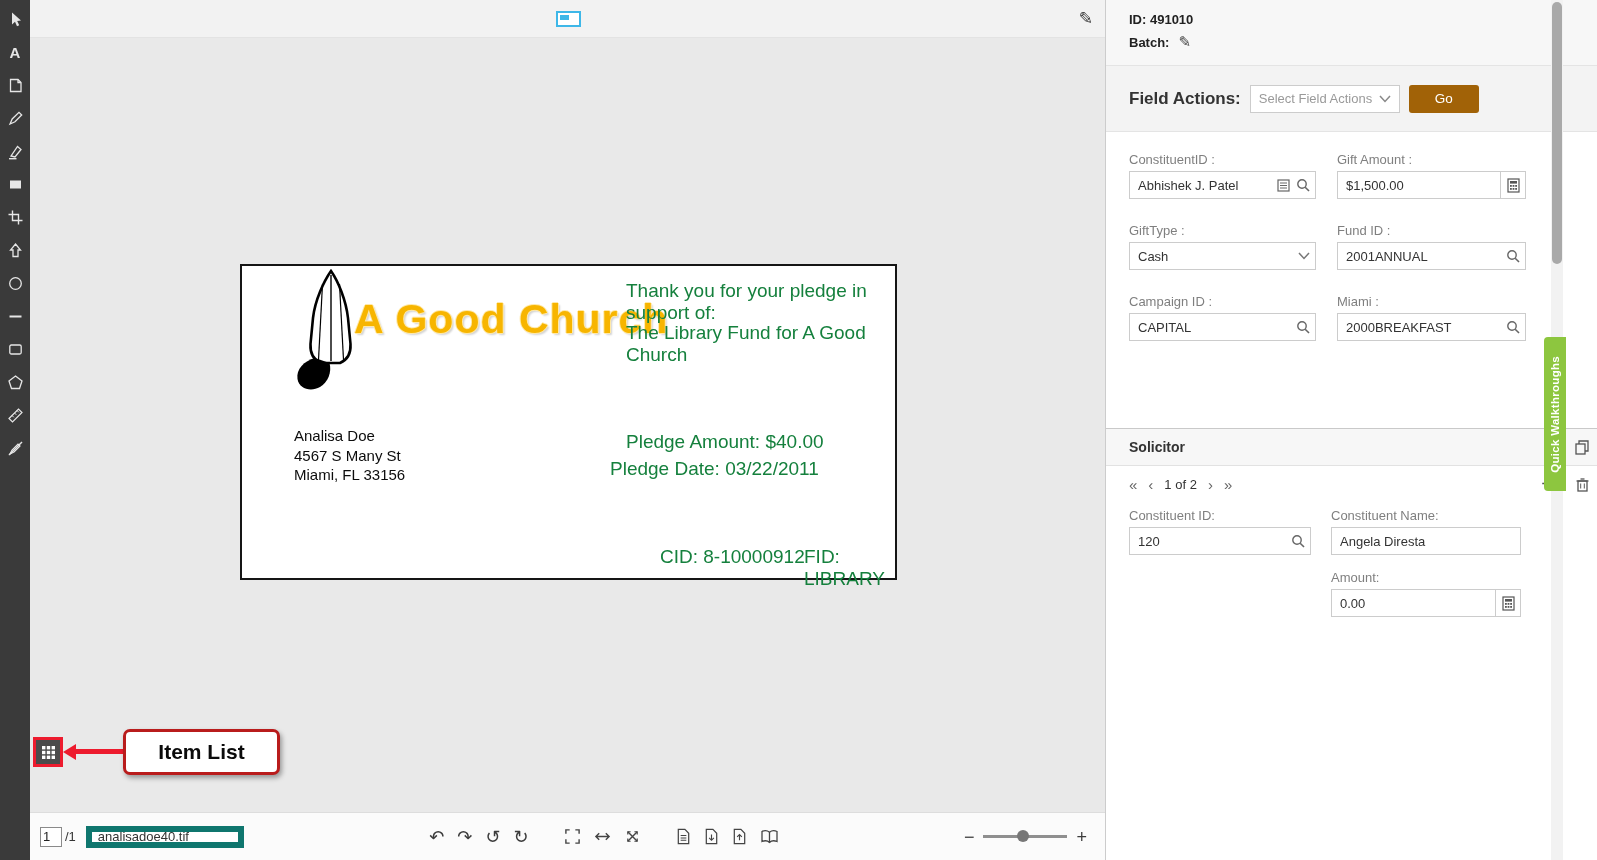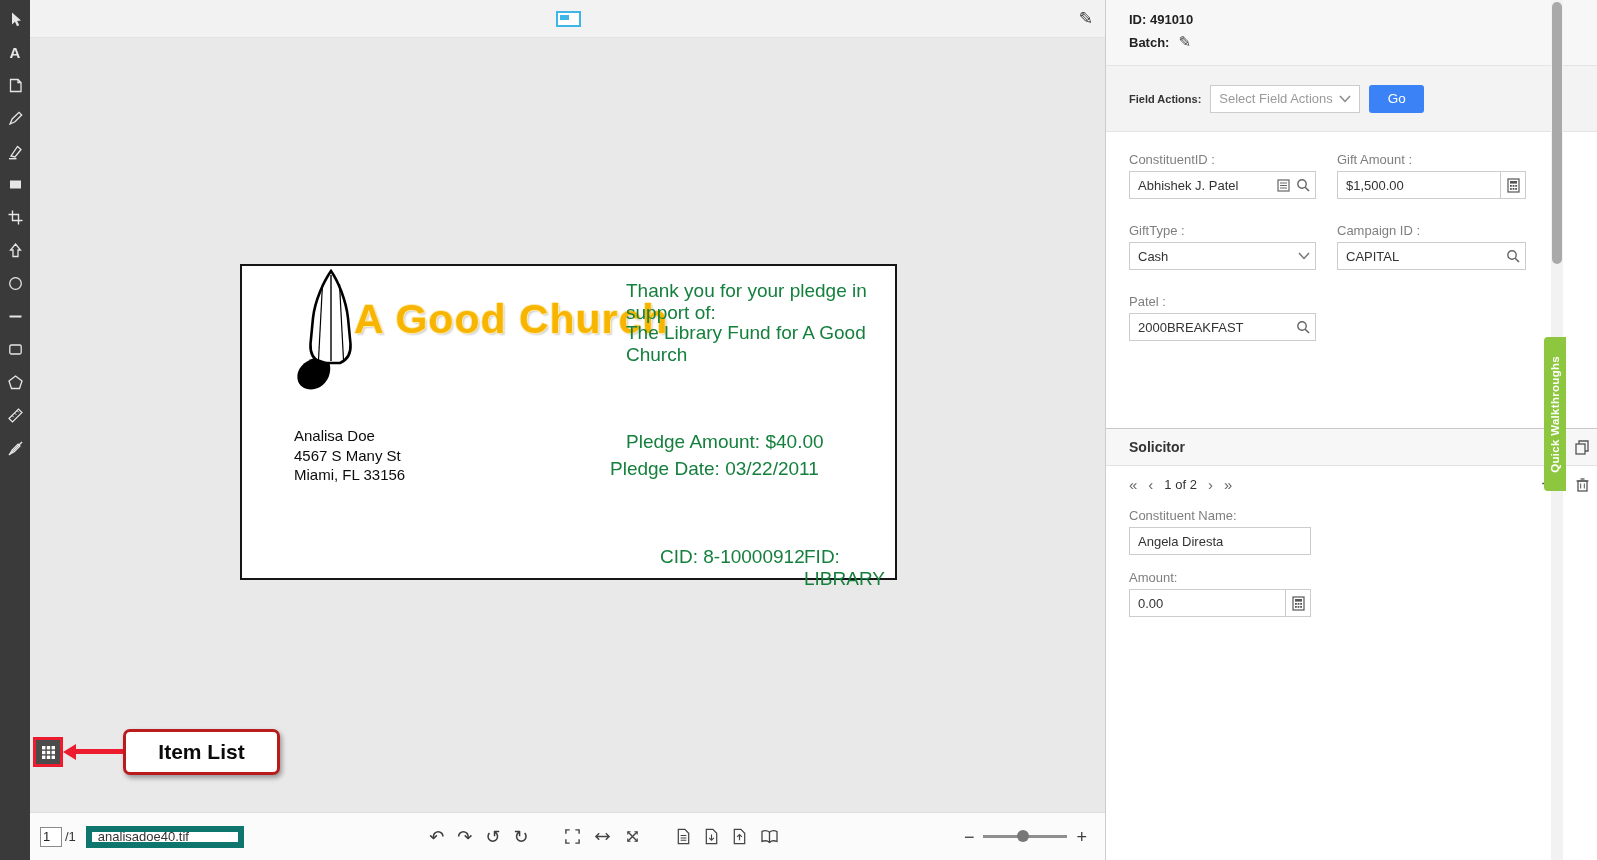--- a/index.html
+++ b/index.html
@@ -69,24 +69,24 @@
   
   .right-panel{position:absolute;right:0;top:0;bottom:0;width:492px;background:#fff;
     border-left:1px solid #ccc}
   .panel-header{height:66px;background:#f7f7f7;border-bottom:1px solid #e4e4e4;padding:12px 16px 0 23px}
   .record-id{font-size:13px;font-weight:bold;color:#222}
   .batch-row{margin-top:6px;font-size:13px;font-weight:bold;color:#222;display:flex;align-items:center;gap:9px}
   .batch-pencil{font-size:15px;color:#444;font-weight:normal;cursor:pointer}
 
   .field-actions{height:66px;background:#f3f3f3;border-bottom:1px solid #e4e4e4;
     display:flex;align-items:center;gap:9px;padding-left:23px}
-  .fa-label{font-size:11px;font-weight:bold;color:#333}
+  .fa-label{font-size:17px;font-weight:bold;color:#333}
   .fa-select{width:150px;height:28px;background:#fff;border:1px solid #ccc;display:flex;
     align-items:center;justify-content:space-between;padding:0 8px;color:#9a9a9a;font-size:13px;cursor:pointer}
-  .go-btn{width:55px;height:28px;background:#3b82f6;color:#fff;border:none;font-size:13.5px;
+  .go-btn{width:70px;height:28px;background:#a16207;color:#fff;border:none;font-size:13.5px;
     border-radius:3px;cursor:pointer;font-family:inherit}
 
   .fields-grid{height:296px;overflow:hidden;padding:20px 0 0 23px;background:#fff;
     display:grid;grid-template-columns:187px 189px;column-gap:21px;row-gap:24px;align-content:start}
   .field label{display:block;font-size:13px;color:#7f7f7f;margin-bottom:4px}
   .input-wrap{position:relative;height:28px}
   .input-wrap input{width:100%;height:28px;border:1px solid #ccc;padding:0 24px 0 8px;
     font-size:13px;color:#333;font-family:inherit;background:#fff}
   .input-wrap input::placeholder{color:#b0b0b0}
   .pr-40 input{padding-right:50px}
@@ -376,33 +376,45 @@
         <div class="input-wrap">
           <input value="Cash" style="">
           <span class="in-icons">
               <svg width="12" height="8" viewBox="0 0 12 8">
                 <polyline points="1,1 6,6.5 11,1" fill="none" stroke="#777" stroke-width="1.5"></polyline>
               </svg>
             </span>
         </div>
       </div>
       <div class="field">
+        <label>Fund ID :</label>
+        <div class="input-wrap">
+          <input value="2001ANNUAL" style="">
+          <span class="in-icons">
+              <svg width="14" height="14" viewBox="0 0 14 14">
+                <circle cx="6" cy="6" r="4.2" fill="none" stroke="#666" stroke-width="1.4"></circle>
+                <line x1="9.2" y1="9.2" x2="13" y2="13" stroke="#666" stroke-width="1.6"></line>
+              </svg>
+            </span>
+        </div>
+      </div>
+      <div class="field">
         <label>Campaign ID :</label>
         <div class="input-wrap">
           <input value="CAPITAL" style="">
           <span class="in-icons">
               <svg width="14" height="14" viewBox="0 0 14 14">
                 <circle cx="6" cy="6" r="4.2" fill="none" stroke="#666" stroke-width="1.4"></circle>
                 <line x1="9.2" y1="9.2" x2="13" y2="13" stroke="#666" stroke-width="1.6"></line>
               </svg>
             </span>
         </div>
       </div>
       <div class="field">
-        <label>Patel :</label>
+        <label>Miami :</label>
         <div class="input-wrap">
           <input value="2000BREAKFAST" style="">
           <span class="in-icons">
               <svg width="14" height="14" viewBox="0 0 14 14">
                 <circle cx="6" cy="6" r="4.2" fill="none" stroke="#666" stroke-width="1.4"></circle>
                 <line x1="9.2" y1="9.2" x2="13" y2="13" stroke="#666" stroke-width="1.6"></line>
               </svg>
             </span>
         </div>
       </div>
@@ -435,20 +447,32 @@
             <svg width="13" height="15" viewBox="0 0 13 15">
               <rect x="2" y="4" width="9" height="10" fill="none" stroke="#555" stroke-width="1.3"></rect>
               <line x1="0.5" y1="4" x2="12.5" y2="4" stroke="#555" stroke-width="1.3"></line>
               <line x1="4.5" y1="2" x2="8.5" y2="2" stroke="#555" stroke-width="1.3"></line>
               <line x1="4.7" y1="6.5" x2="4.7" y2="11.5" stroke="#555"></line>
               <line x1="8.3" y1="6.5" x2="8.3" y2="11.5" stroke="#555"></line>
             </svg>
           </span>
       </div>
       <div class="sol-grid">
+        <div class="field">
+          <label>Constituent ID:</label>
+          <div class="input-wrap">
+            <input value="120" style="">
+            <span class="in-icons">
+                <svg width="14" height="14" viewBox="0 0 14 14">
+                  <circle cx="6" cy="6" r="4.2" fill="none" stroke="#666" stroke-width="1.4"></circle>
+                  <line x1="9.2" y1="9.2" x2="13" y2="13" stroke="#666" stroke-width="1.6"></line>
+                </svg>
+              </span>
+          </div>
+        </div>
         <div class="field">
           <label>Constituent Name:</label>
           <div class="input-wrap">
             <input value="Angela Diresta" style="">
           </div>
         </div>
         <div></div>
         <div class="field">
           <label>Amount:</label>
           <div class="input-wrap">

